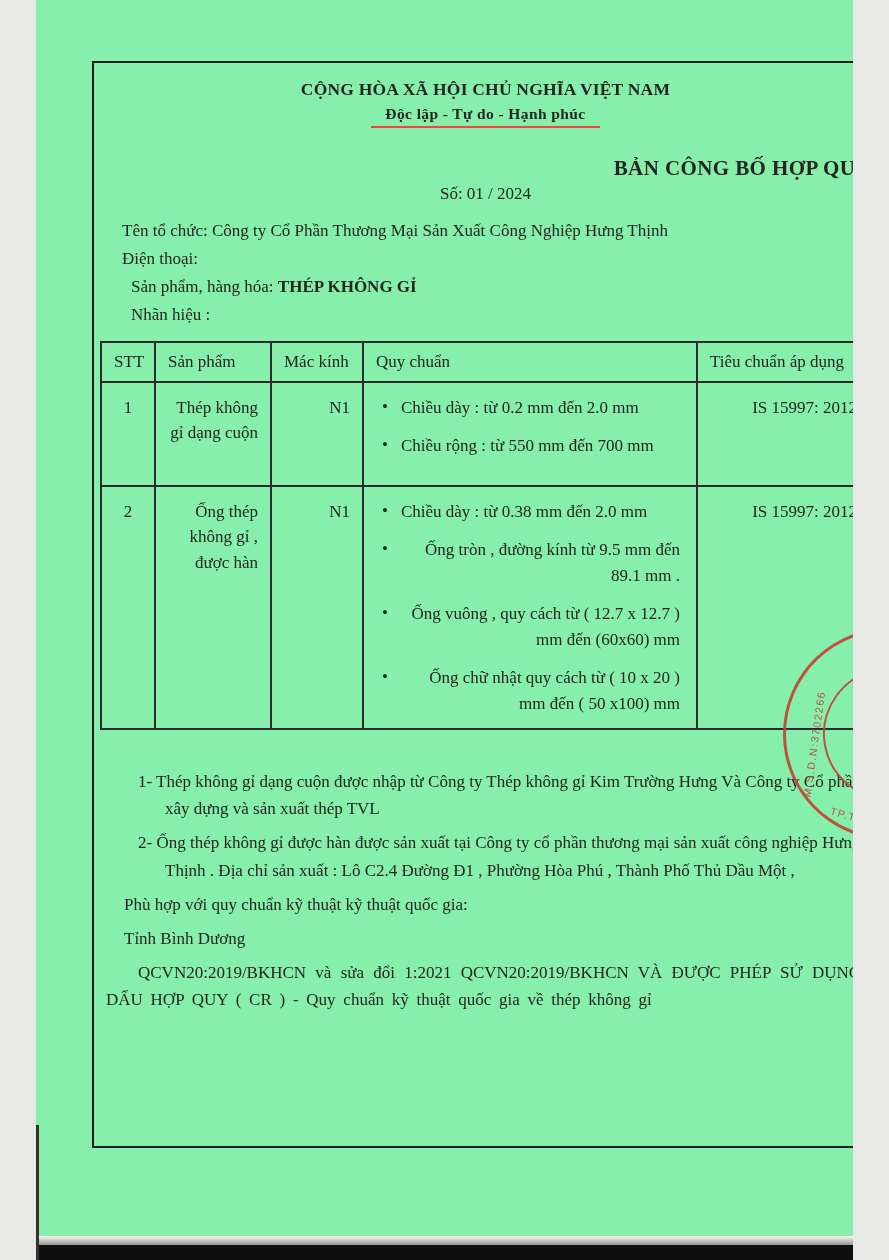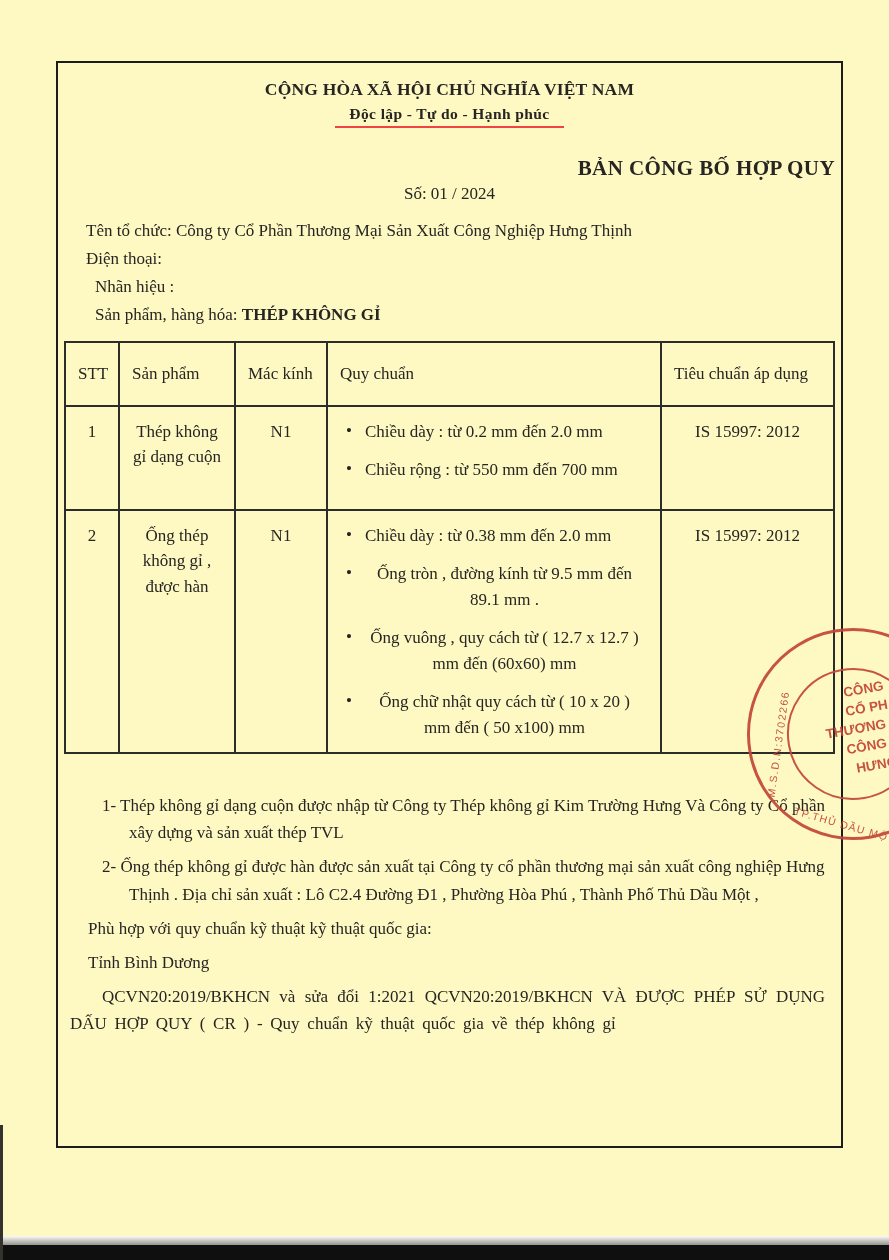--- a/index.html
+++ b/index.html
@@ -1,20 +1,20 @@
 <!DOCTYPE html>
 <html><head>
 <meta charset="utf-8">
 <style>
   html,body{margin:0;padding:0;background:#e8e8e6;}
   .page{
     position:relative;
-    width:889px;height:1260px;
+    width:817px;height:1260px;
     margin:0 auto;
-    background:#fef9c3;
+    background:#86efac;
     overflow:hidden;
     font-family:"Liberation Serif", serif;
     color:#262522;
   }
   
   .frame{
     position:absolute;left:56px;top:61px;width:787px;height:1087px;
     border:2px solid #1c1c1c;box-sizing:border-box;
     padding:16px 6px 0;
   }
@@ -24,22 +24,22 @@
     border-bottom:2px solid #ef4444;padding:0 14px 3px;letter-spacing:.4px;}
   .doc-title{text-align:right;font-weight:bold;font-size:21px;margin-top:28px;letter-spacing:.4px;}
   .doc-number{text-align:center;font-size:17px;margin-top:3px;}
   .para{font-size:17px;line-height:1.64;padding:0 22px;margin:0;}
   .para.first{margin-top:13px;}
   .para.indent{padding-left:31px;}
   .bold{font-weight:bold;}
 
   table.doc-table{width:100%;border-collapse:collapse;margin-top:12px;font-size:17px;table-layout:fixed;}
   .doc-table th,.doc-table td{border:2px solid #2c2c2a;box-sizing:border-box;}
-  .doc-table th{font-weight:normal;text-align:left;padding:21px 12px;}
-  .doc-table td{vertical-align:top;text-align:center;padding:12px 12px;line-height:1.5;}
+  .doc-table th{font-weight:normal;text-align:left;padding:9px 12px;}
+  .doc-table td{vertical-align:top;text-align:right;padding:12px 12px;line-height:1.5;}
   .c-center{text-align:center !important;}
   tr.row-1 td{height:104px;}
   tr.row-2 td{height:240px;}
   ul.specs{list-style:none;margin:0;padding:0 4px 0 6px;}
   ul.specs li{display:flex;gap:13px;margin:0 0 13px;}
   ul.specs li:last-child{margin-bottom:0;}
   .bullet{flex:0 0 auto;font-size:17px;line-height:1.45;}
 
   .notes{padding:0 10px 0 38px;margin-top:38px;font-size:17px;line-height:1.6;}
   .notes p{margin:0 0 7px;}
@@ -79,22 +79,22 @@
     <div class="h-country">CỘNG HÒA XÃ HỘI CHỦ NGHĨA VIỆT NAM</div>
     <div class="h-motto-wrap">
       <span class="h-motto">Độc lập - Tự do - Hạnh phúc</span>
     </div>
 
     <div class="doc-title">BẢN CÔNG BỐ HỢP QUY</div>
     <div class="doc-number">Số: 01 / 2024</div>
 
     <p class="para first">Tên tổ chức: Công ty Cổ Phần Thương Mại Sản Xuất Công Nghiệp Hưng Thịnh</p>
     <p class="para">Điện thoại:</p>
+    <p class="para indent"><span>Sản phẩm, hàng hóa: </span><span class="bold">THÉP KHÔNG GỈ</span></p>
     <p class="para indent">Nhãn hiệu :</p>
-    <p class="para indent"><span>Sản phẩm, hàng hóa: </span><span class="bold">THÉP KHÔNG GỈ</span></p>
 
     <table class="doc-table">
       <colgroup>
         <col style="width:54px">
           <col style="width:116px">
           <col style="width:92px">
         <col style="width:334px">
           <col>
       </colgroup>
       <tbody>

